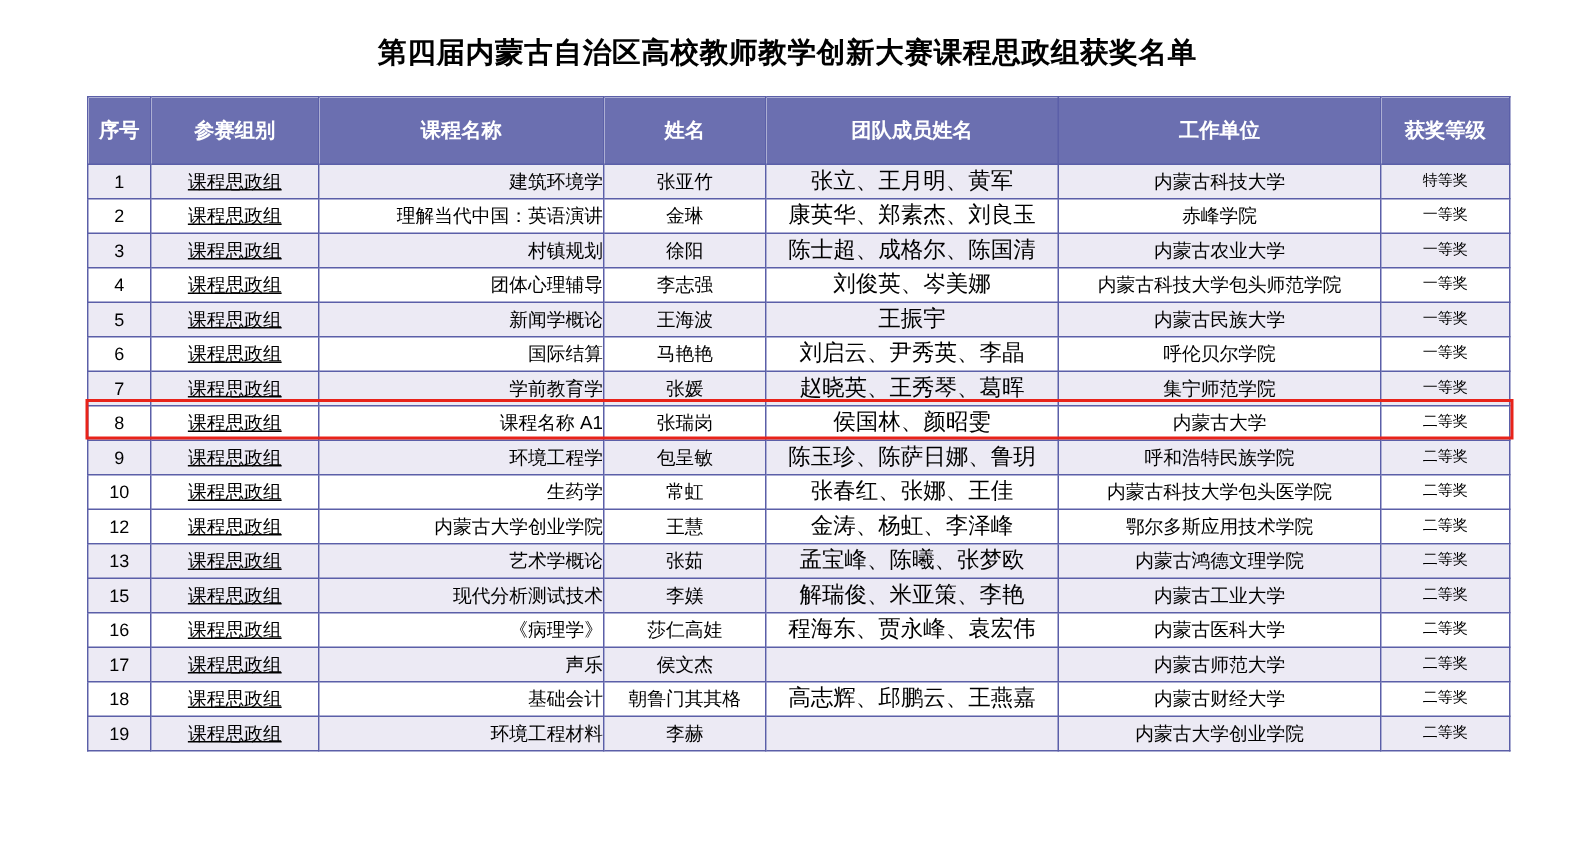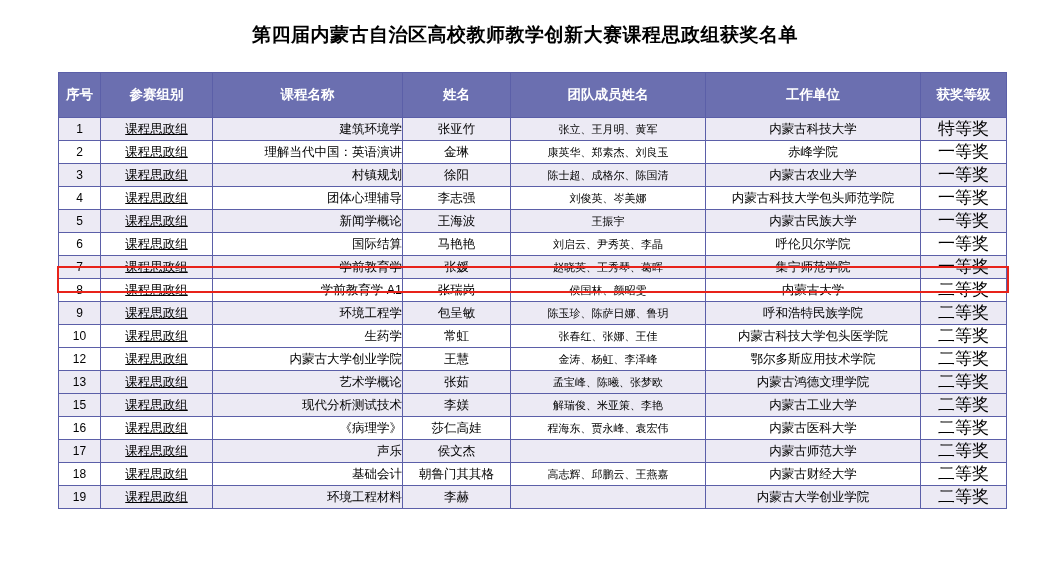--- a/index.html
+++ b/index.html
@@ -19,21 +19,21 @@
     width: 1050px;
     height: 570px;
     background: #fff;
   }
   .doc-title {
     text-align: center;
     font-size: 19px;
     font-weight: bold;
     letter-spacing: 0.5px;
     padding-top: 22px;
-    padding-bottom: 24px;
+    padding-bottom: 16px;
     color: #000;
   }
   .table-wrap {
     padding: 0 58px;
   }
   table.award {
     border-collapse: collapse;
     width: 100%;
     table-layout: fixed;
     font-size: 12.5px;
@@ -60,23 +60,23 @@
   tbody tr.even td {
     background: #eceaf4;
   }
   tbody tr.odd td {
     background: #ffffff;
   }
   tbody td.c-seq { font-size: 12px; }
   tbody td.c-group { font-size: 12.5px; text-decoration: underline; }
   tbody td.c-course { font-size: 12.5px; text-align: right; }
   tbody td.c-name { font-size: 12.5px; }
-  tbody td.c-team { font-size: 11px; }
+  tbody td.c-team { font-size: 15px; }
   tbody td.c-unit { font-size: 12.5px; }
-  tbody td.c-level { font-size: 17px; }
+  tbody td.c-level { font-size: 10px; }
 
   
   .highlight-box {
     position: absolute;
     border: 2px solid #e8231a;
     pointer-events: none;
     box-sizing: border-box;
   }
   .colgroup-seq { width: 42px; }
   .colgroup-group { width: 112px; }
@@ -175,21 +175,21 @@
             <td class="c-group">课程思政组</td>
             <td class="c-course">学前教育学</td>
             <td class="c-name">张媛</td>
             <td class="c-team">赵晓英、王秀琴、葛晖</td>
             <td class="c-unit">集宁师范学院</td>
             <td class="c-level">一等奖</td>
           </tr>
           <tr class="odd">
             <td class="c-seq">8</td>
             <td class="c-group">课程思政组</td>
-            <td class="c-course">学前教育学 A1</td>
+            <td class="c-course">课程名称 A1</td>
             <td class="c-name">张瑞岗</td>
             <td class="c-team">侯国林、颜昭雯</td>
             <td class="c-unit">内蒙古大学</td>
             <td class="c-level">二等奖</td>
           </tr>
           <tr class="even">
             <td class="c-seq">9</td>
             <td class="c-group">课程思政组</td>
             <td class="c-course">环境工程学</td>
             <td class="c-name">包呈敏</td>

